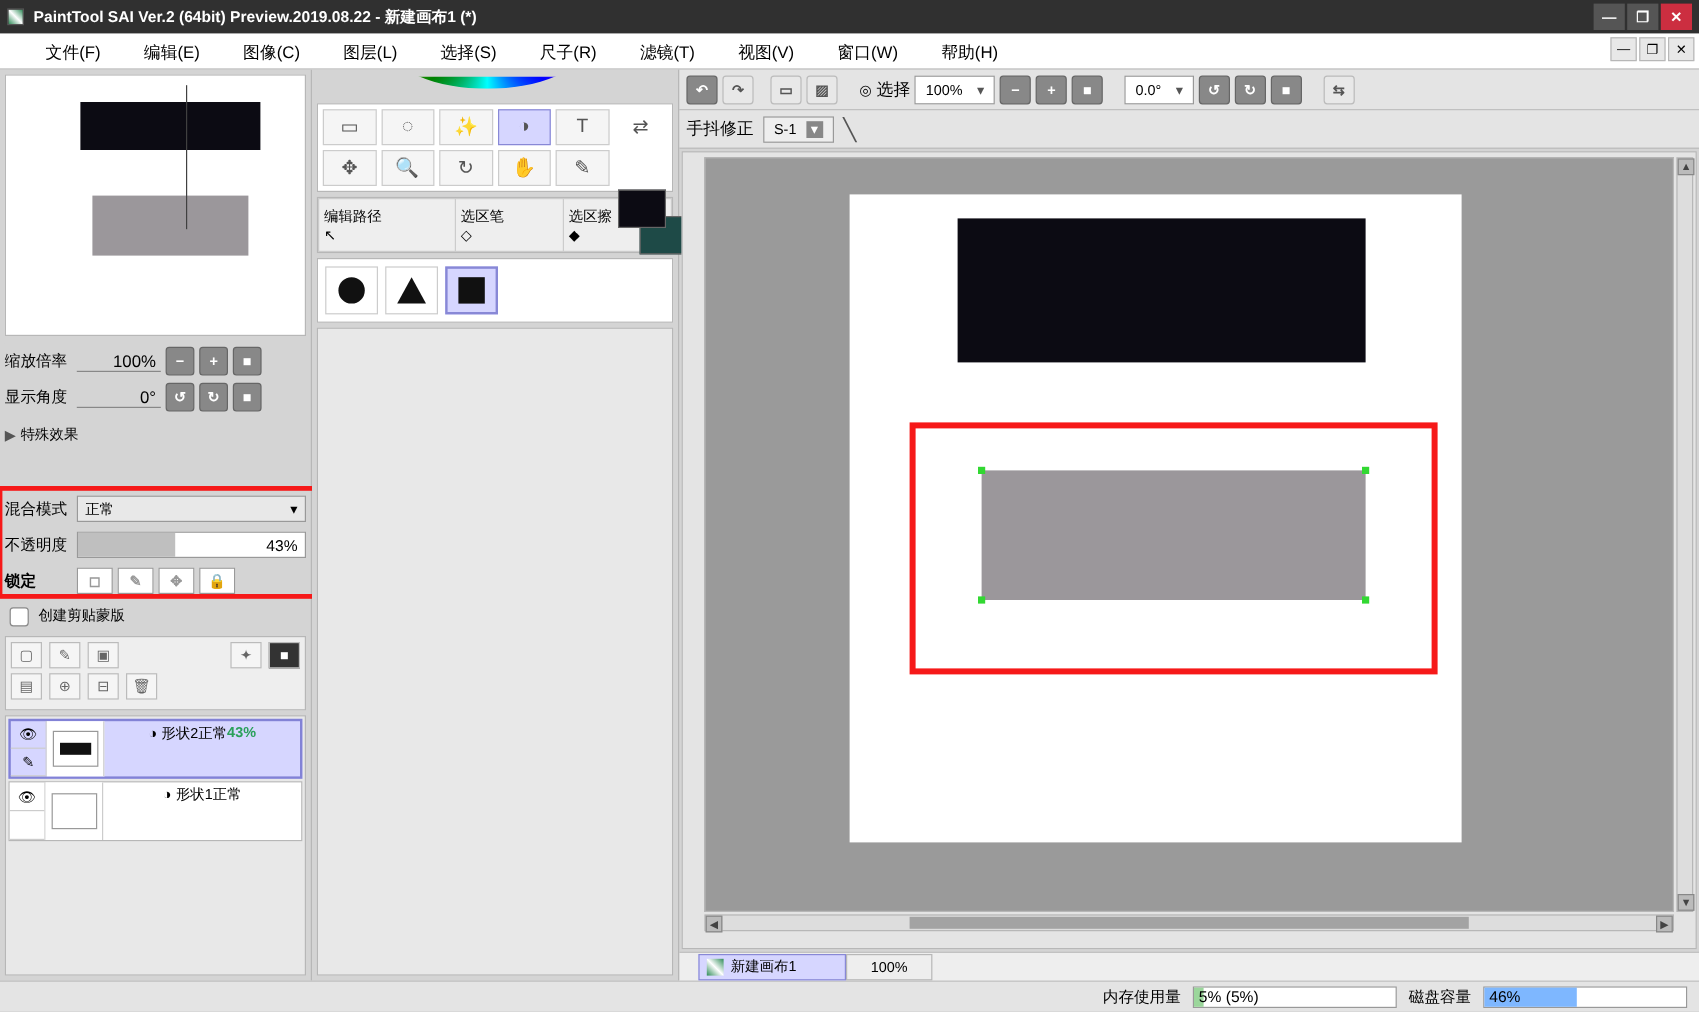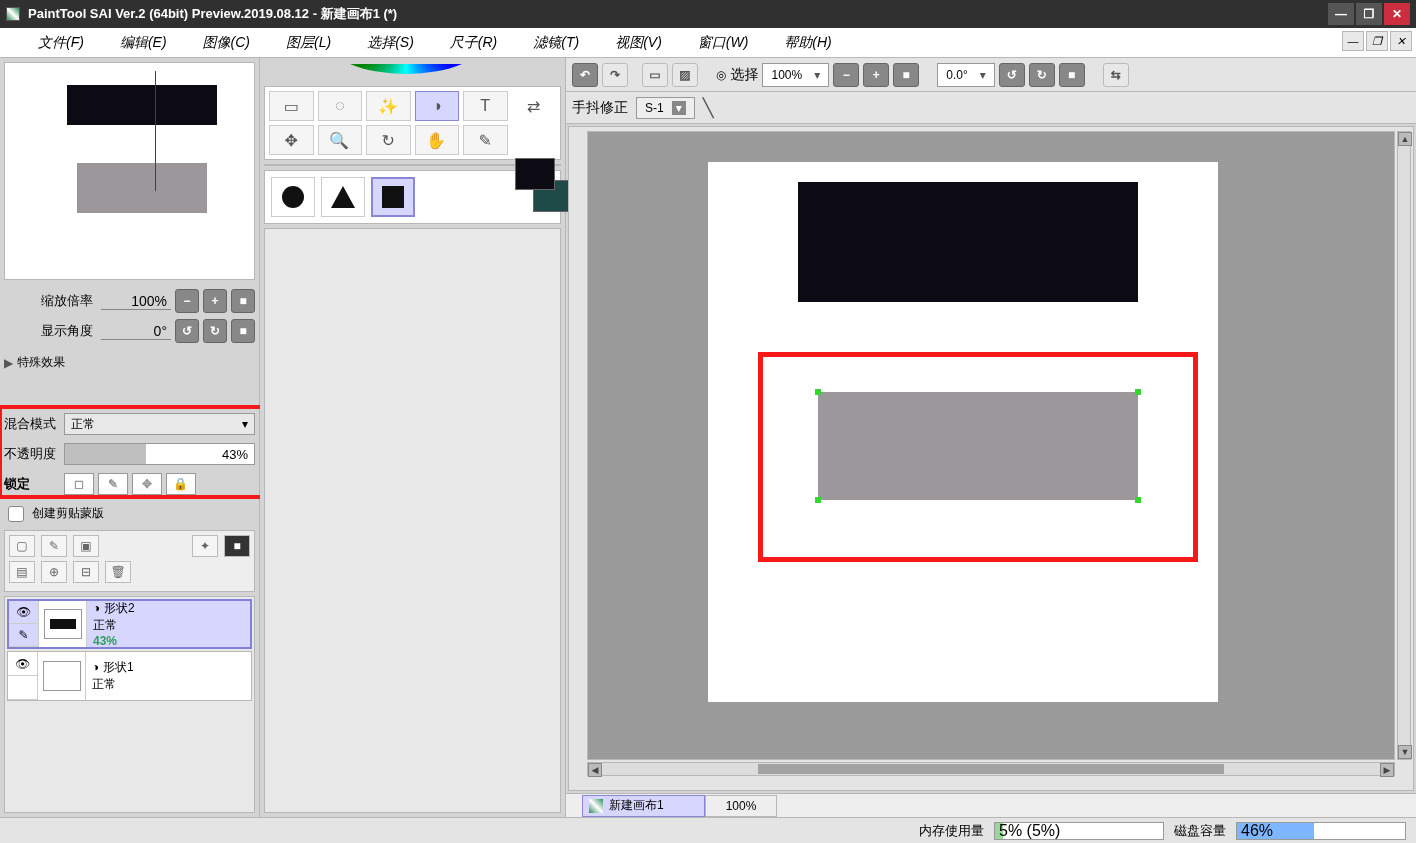--- a/index.html
+++ b/index.html
@@ -8,41 +8,41 @@
 
 .titlebar { height: 28px; background: #303030; color: #fff; display: flex; align-items: center; padding: 0 6px; }
 .titlebar .appicon { width: 14px; height: 14px; background: linear-gradient(45deg,#2e8b57,#fff,#2e8b57); margin-right: 8px; border: 1px solid #555; }
 .titlebar .title { font-weight: bold; font-size: 13px; flex: 1; }
 .titlebar .winbtn { width: 26px; height: 22px; display: flex; align-items: center; justify-content: center; margin-left: 2px; color: #fff; font-weight: bold; }
 .titlebar .winbtn.min { background: #555; }
 .titlebar .winbtn.max { background: #555; }
 .titlebar .winbtn.close { background: #cc2e40; }
 
 
-.menubar { height: 30px; background: #fff; border-bottom: 1px solid #b7b7b7; display: flex; align-items: center; padding-left: 20px; position: relative; font-style: italic; }
+.menubar { height: 30px; background: #fff; border-bottom: 1px solid #b7b7b7; display: flex; align-items: flex-end; padding-left: 20px; position: relative; }
 .menubar .menuitem { padding: 4px 12px; margin: 0 6px; font-size: 14px; cursor: default; }
 .menubar .mdi-btns { position: absolute; right: 4px; top: 3px; display: flex; gap: 2px; }
 .menubar .mdi-btn { width: 22px; height: 20px; background: #e8e8e8; border: 1px solid #b7b7b7; display:flex;align-items:center;justify-content:center;font-size:11px;}
 
 
 .mainrow { display: flex; height: calc(100% - 28px - 30px - 26px); }
 
 
 .leftcol { width: 260px; background: #d4d4d4; display: flex; flex-direction: column; border-right: 1px solid #b7b7b7; }
 
 
 .navigator { background: #fff; margin: 4px; border: 1px solid #b7b7b7; height: 218px; position: relative; }
 .nav-canvas { position: absolute; left: 40px; top: 8px; width: 180px; height: 200px; background: #fff; }
 .nav-black { position: absolute; left: 22px; top: 14px; width: 150px; height: 40px; background: #0c0b13; }
 .nav-gray  { position: absolute; left: 32px; top: 92px; width: 130px; height: 50px; background: #9b979b; }
 .nav-crosshair { position: absolute; left: 110px; top: 0; width: 1px; height: 120px; background: #404040; }
 
 
 .viewctrl { margin: 2px 4px; background: #d4d4d4; }
-.viewrow { display: flex; align-items: center; height: 30px; justify-content: flex-end; }
+.viewrow { display: flex; align-items: center; height: 30px; }
 .viewrow .lbl { width: 60px; font-size: 13px; }
 .viewrow .val { width: 70px; text-align: right; border-bottom: 1px solid #888; padding-right: 4px; font-size: 14px; }
 .sqbtn { width: 24px; height: 24px; background: #888; border: 1px solid #666; color:#fff; display:flex;align-items:center;justify-content:center;margin-left:4px; border-radius:3px;font-weight:bold;}
 
 
 .disclose { display:flex; align-items:center; padding: 6px 4px; font-size: 14px; }
 .disclose .tri { margin-right: 4px; color:#555;}
 
 
 .layerprops { margin: 2px 4px; position: relative; }
@@ -69,21 +69,21 @@
 .lbtn.dark { background:#333; color:#fff;}
 
 
 .layerlist { background:#e8e8e8; border:1px solid #b7b7b7; margin:0 4px 4px 4px; flex:1; overflow:hidden; position:relative; padding:2px;}
 .layer { display:flex; height:50px; border:1px solid #b7b7b7; background:#fff; margin-bottom:2px;}
 .layer.selected { background:#d6d6ff; border:2px solid #8282d6;}
 .layer .vis { width:30px; border-right:1px solid #ccc; display:flex;flex-direction:column;}
 .layer .vis .eye { flex:1; border-bottom:1px solid #ccc; display:flex;align-items:center;justify-content:center;}
 .layer .thumb { width:48px; border-right:1px solid #ccc; display:flex;align-items:center;justify-content:center; background:#fff;}
 .layer .thumb .tinner { width:38px; height:30px; border:1px solid #999; background:#fff; display:flex;align-items:center;justify-content:center;}
-.layer .info { flex:1; padding:12px 6px; display:flex;flex-direction:column;justify-content:center;}
+.layer .info { flex:1; padding:2px 6px; display:flex;flex-direction:row;justify-content:center;}
 .layer .info .name { font-size:13px;}
 .layer .info .mode { font-size:12px;}
 .layer .info .op { font-size:12px; color:#2aa05a; font-weight:bold;}
 
 
 .midcol { width: 306px; background:#d4d4d4; border-right:1px solid #b7b7b7; display:flex;flex-direction:column; padding:2px;}
 
 .colorwheel { height:16px; margin:4px; border-radius:50%; position:relative;}
 .wheel { position:absolute; left:60px; top:-60px; width:160px; height:70px; background: conic-gradient(red,magenta,blue,cyan,green,yellow,red); border-radius:50%; clip-path: inset(60px 0 0 0);}
 
@@ -132,33 +132,33 @@
 .doctab .tab { height:22px; background:#d6d6ff; border:1px solid #8888d6; padding:0 40px 0 6px; display:flex;align-items:center;gap:6px;margin-left:16px;}
 .doctab .tabicon { width:14px;height:14px;background:linear-gradient(45deg,#2e8b57,#fff,#2e8b57);}
 .doctab .zoom { padding:0 20px; border:1px solid #b7b7b7; height:22px;display:flex;align-items:center;}
 
 
 .statusbar { height:26px; background:#e4e4e4; border-top:1px solid #b7b7b7; display:flex;align-items:center;justify-content:flex-end;gap:10px;padding:0 10px;}
 .statusbar .slbl { font-size:13px;}
 .statusbar .meter { width:170px; height:18px; border:1px solid #999; background:#fff; position:relative;display:flex;align-items:center;padding-left:4px;}
 .statusbar .meter .fill { position:absolute;left:0;top:0;bottom:0;background:#9bd69b;}
 .statusbar .meter.disk .fill{background:#7eb7ff;width:46%;}
-.statusbar .meter .txt{position:relative;font-size:16px;}
+.statusbar .meter .txt{position:relative;font-size:13px;}
 
 .vscroll { position:absolute; right:2px; top:4px; bottom:30px; width:14px; background:#ddd; border:1px solid #b7b7b7;}
 .hscroll { position:absolute; left:18px; right:18px; bottom:14px; height:14px; background:#ddd; border:1px solid #b7b7b7;}
 .hscroll .thumb{position:absolute;left:170px;right:170px;top:1px;bottom:1px;background:#a3a3a3;}
 .scrbtn{width:14px;height:14px;background:#bbb;border:1px solid #888;position:absolute;display:flex;align-items:center;justify-content:center;font-size:9px;color:#444;}
 </style>
 </head>
 <body>
 
 <div class="titlebar">
   <div class="appicon"></div>
-  <div class="title">PaintTool SAI Ver.2 (64bit) Preview.2019.08.12 - 新建画布1 (*)</div>
+  <div class="title">PaintTool SAI Ver.2 (64bit) Preview.2019.08.22 - 新建画布1 (*)</div>
   <div class="winbtn min">—</div>
   <div class="winbtn max">❐</div>
   <div class="winbtn close">✕</div>
 </div>
 
 <div class="menubar">
   <span class="menuitem">文件(F)</span>
   <span class="menuitem">编辑(E)</span>
   <span class="menuitem">图像(C)</span>
   <span class="menuitem">图层(L)</span>
@@ -308,20 +308,25 @@
       <div style="border:none;"></div>
     </div>
     <div class="swatches" style="top:100px;right:10px;position:absolute;">
       <div class="swatch fg"></div>
       <div class="swatch bg"></div>
     </div>
 
     <div class="pathpanel">
       <table>
         <tbody>
+        <tr>
+          <td><span>编辑路径</span><br>↖</td>
+          <td><span>选区笔</span><br>◇</td>
+          <td><span>选区擦</span><br>◆</td>
+        </tr>
       </tbody>
         </table>
     </div>
 
     <div class="shaperow">
       <div class="shapebtn">
           <div class="circle-icon"></div>
         </div>
       <div class="shapebtn">
           <div class="tri-icon"></div>

